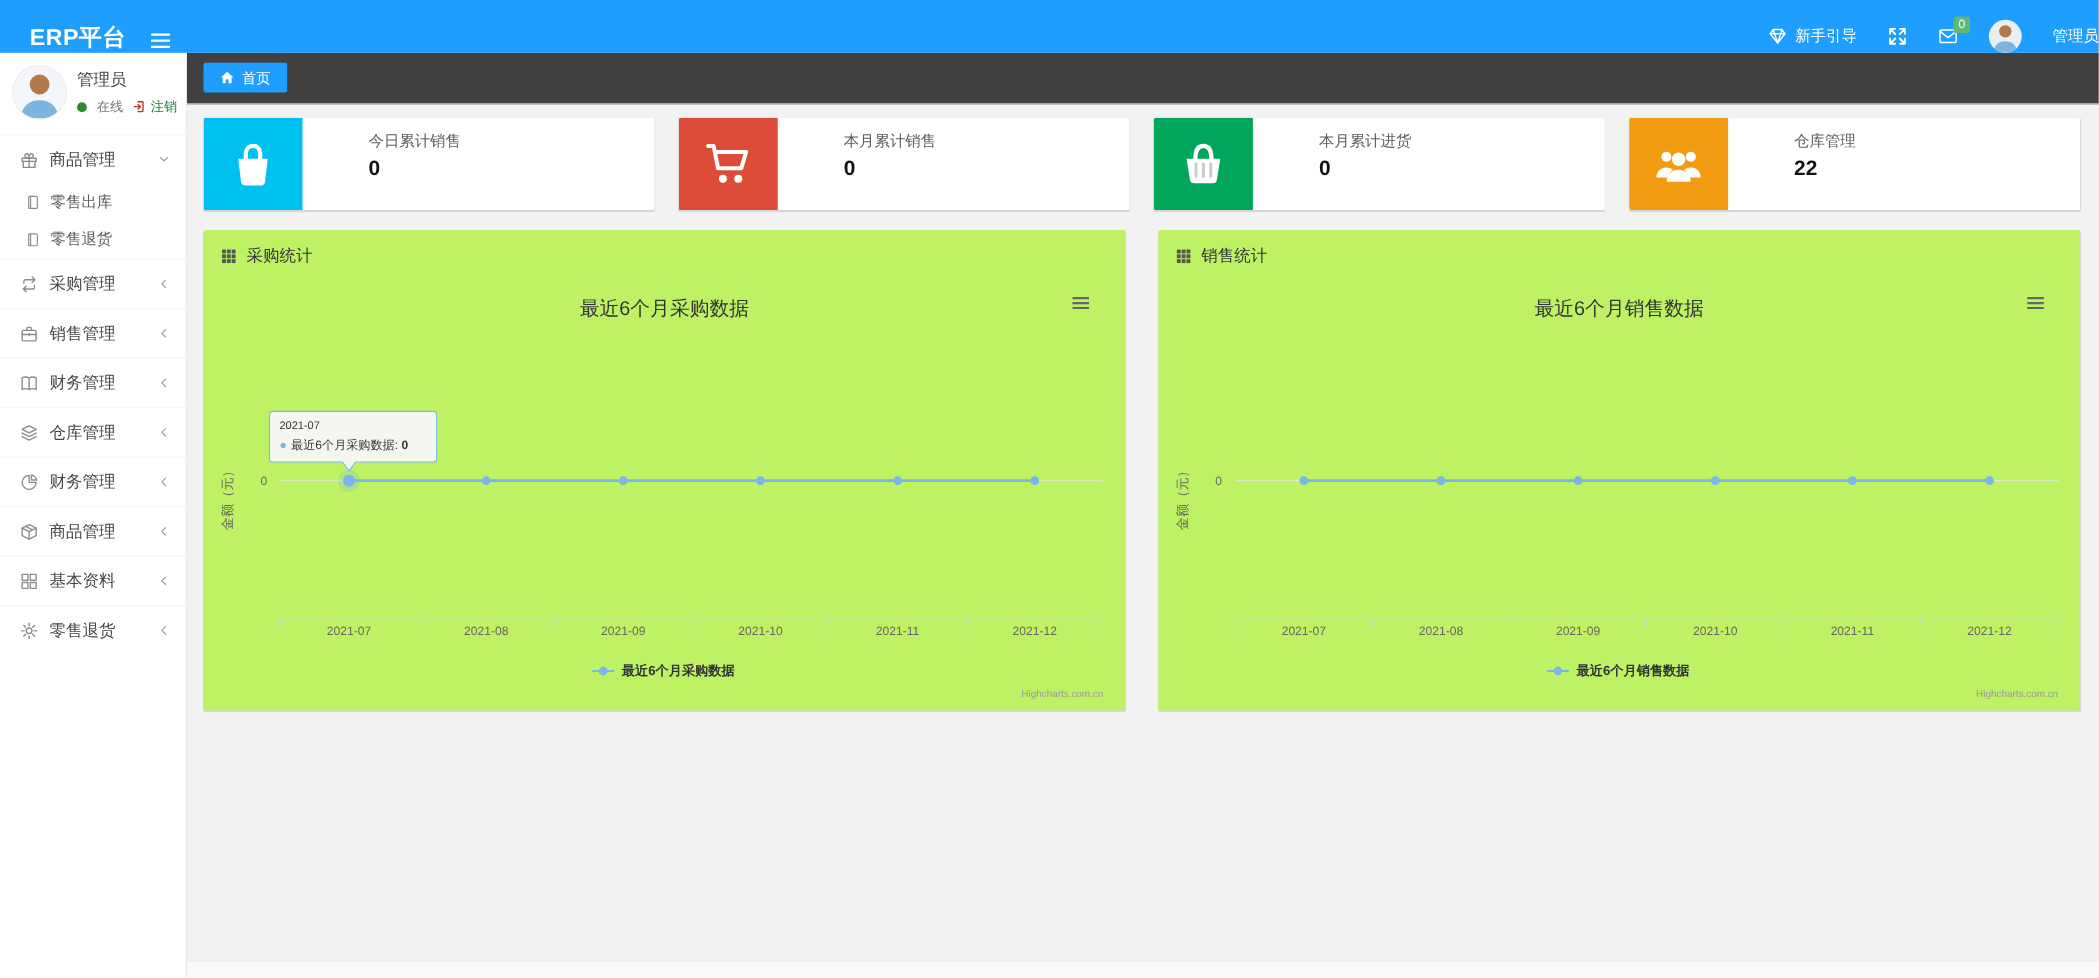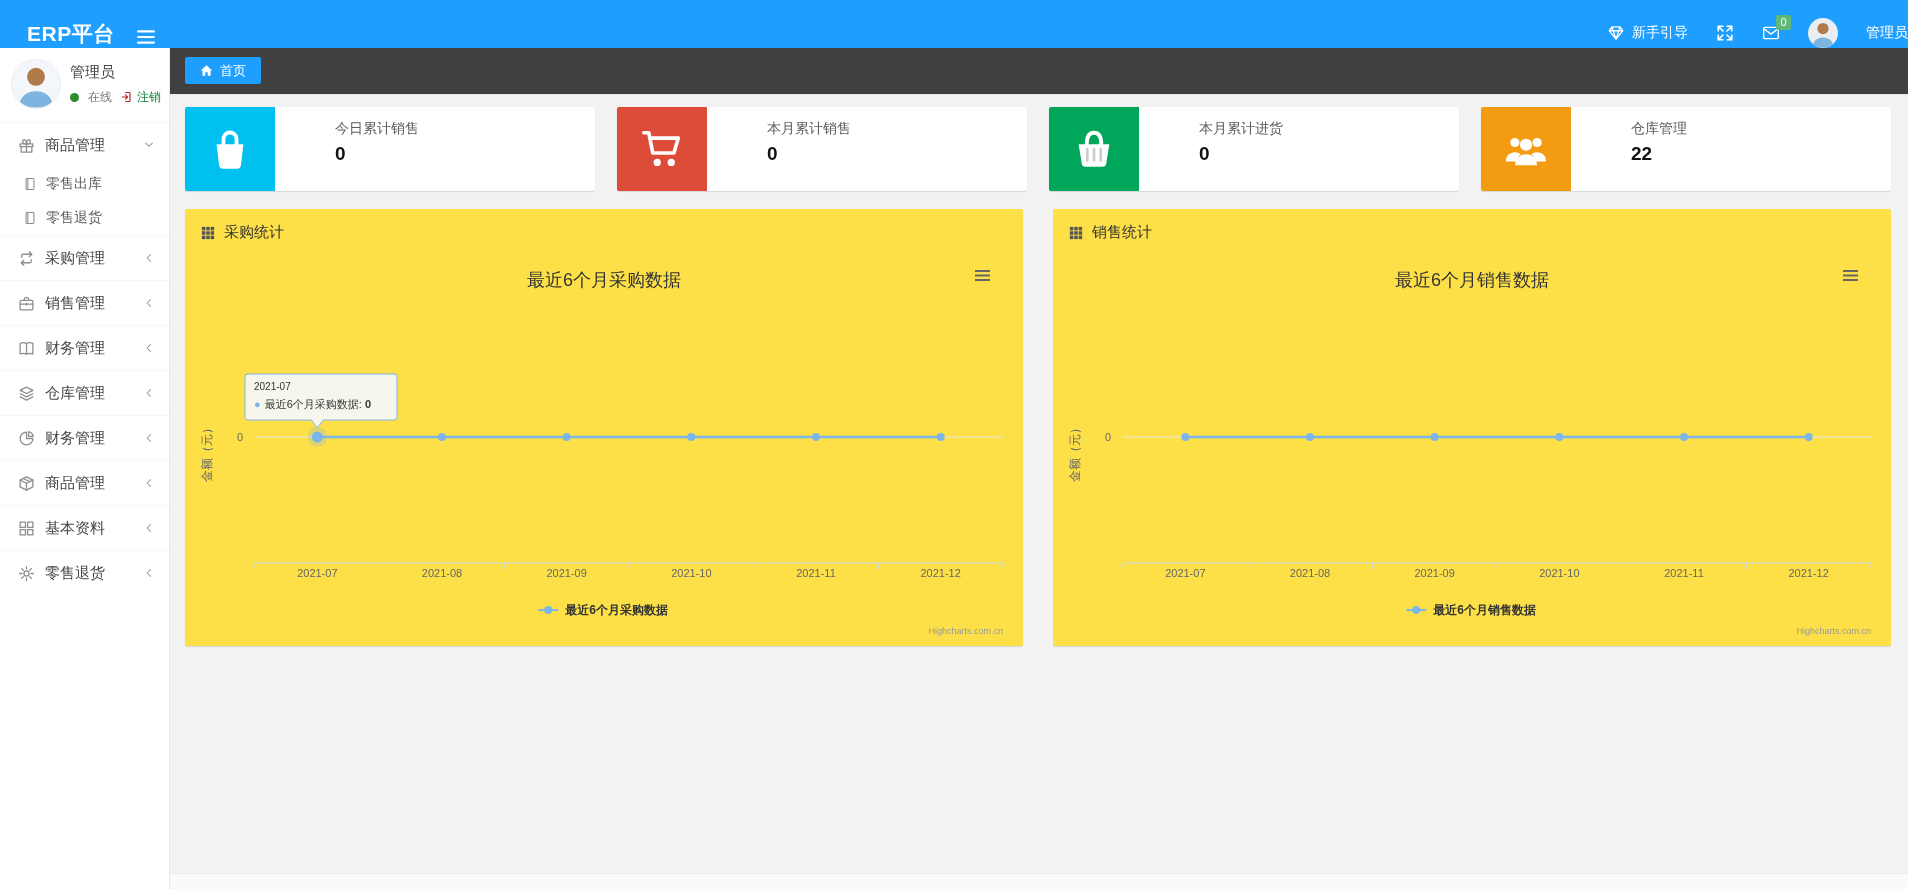--- a/index.html
+++ b/index.html
@@ -55,21 +55,21 @@
   .cards-row { display:flex; gap:22px; height:84px; }
   .stat-card { flex:1; background:#fff; border-radius:2px; box-shadow:0 1px 1px rgba(0,0,0,.12);
                display:flex; overflow:hidden; cursor:pointer; }
   .card-icon { width:90px; flex:none; display:flex; align-items:center; justify-content:center; }
   .card-icon svg { width:46px; height:46px; }
   .card-body { padding:13px 10px 0 13px; min-width:0;margin-left:47px; }
   .card-label { font-size:14px; color:#5c5c5c; white-space:nowrap; }
   .card-value { font-size:19px; font-weight:bold; color:#121212; margin-top:5px; }
 
   .charts-row { display:flex; gap:30px; margin-top:18px; }
-  .panel { flex:1; background:#fde047; border-radius:2px; box-shadow:0 1px 1px rgba(0,0,0,.12); height:437px; }
+  .panel { flex:1; background:#bef264; border-radius:2px; box-shadow:0 1px 1px rgba(0,0,0,.12); height:437px; }
   .panel-header { height:47px; display:flex; align-items:center; gap:9px; padding:0 16px;
                   font-size:15px; color:#333; }
   .panel-header svg { width:14px; height:14px; }
   .chart-svg { width:838px; height:390px; font-family:"Liberation Sans","DejaVu Sans",sans-serif; }
 
   .footer-strip { position:absolute; left:170px; right:0; bottom:0; height:16px;
                   background:#fafafa; border-top:1px solid #ececec; }
 </style>
 </head>
 <body>

